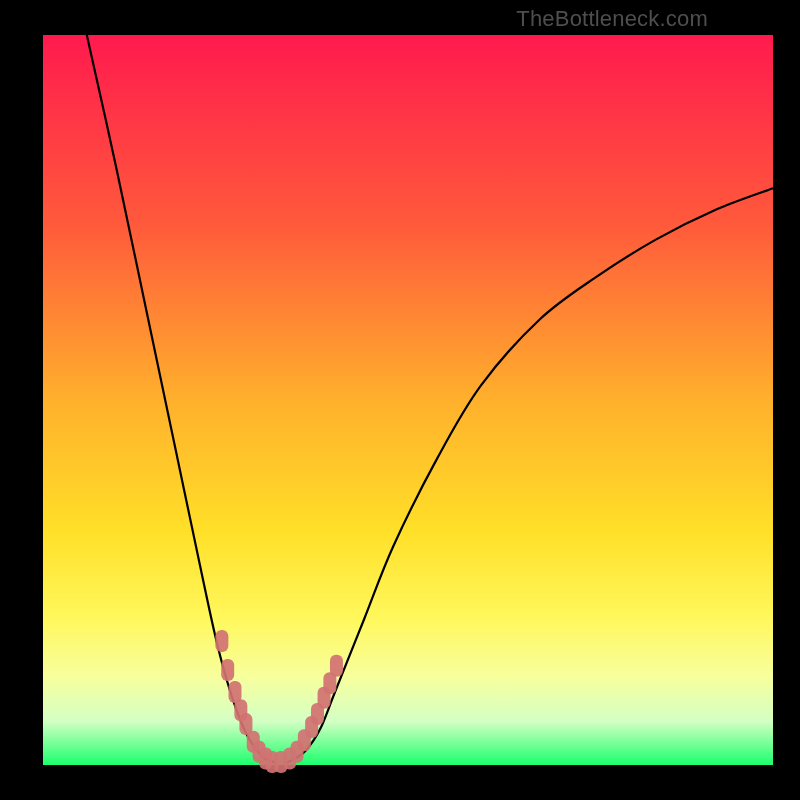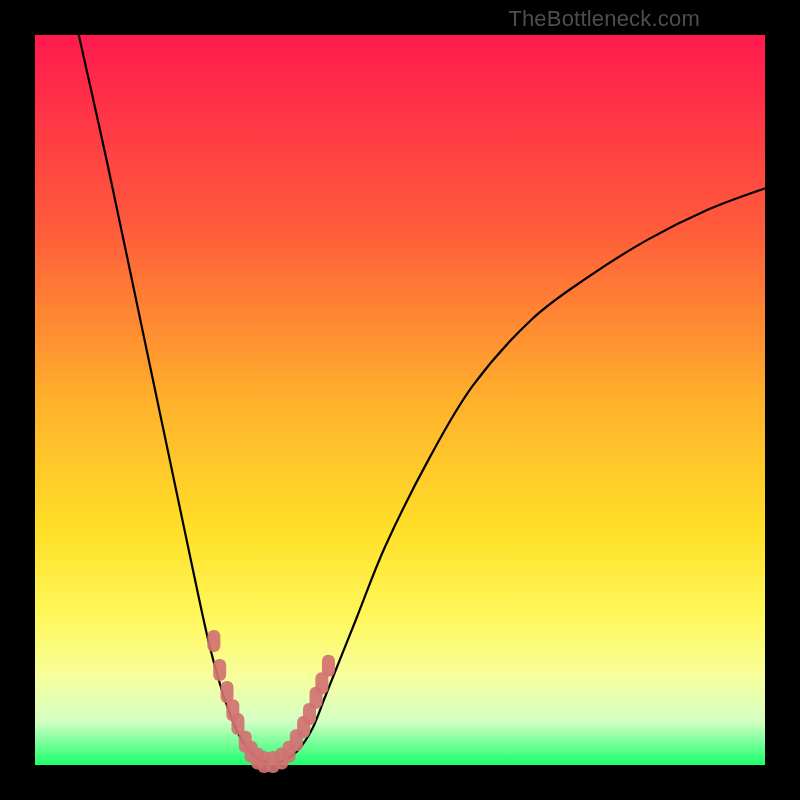--- a/index.html
+++ b/index.html
@@ -7,21 +7,21 @@
     padding: 0;
     width: 800px;
     height: 800px;
     background: #000;
     overflow: hidden;
     font-family: Arial, Helvetica, sans-serif;
   }
   .frame {
     position: absolute;
     top: 0;
-    left: 0;
+    left: 8px;
     width: 692px;
     height: 800px;
     background: #000;
     padding-left: 20px;
   }
   .plot-area {
     position: absolute;
     top: 35px;
     left: 35px;
     width: 730px;

